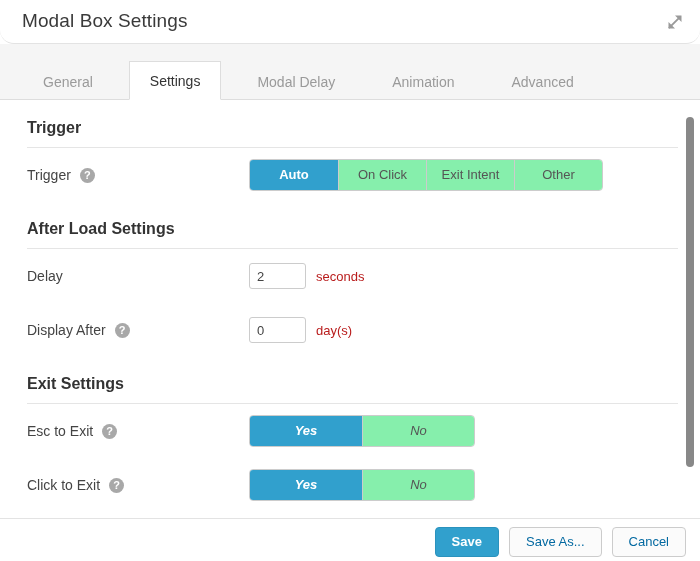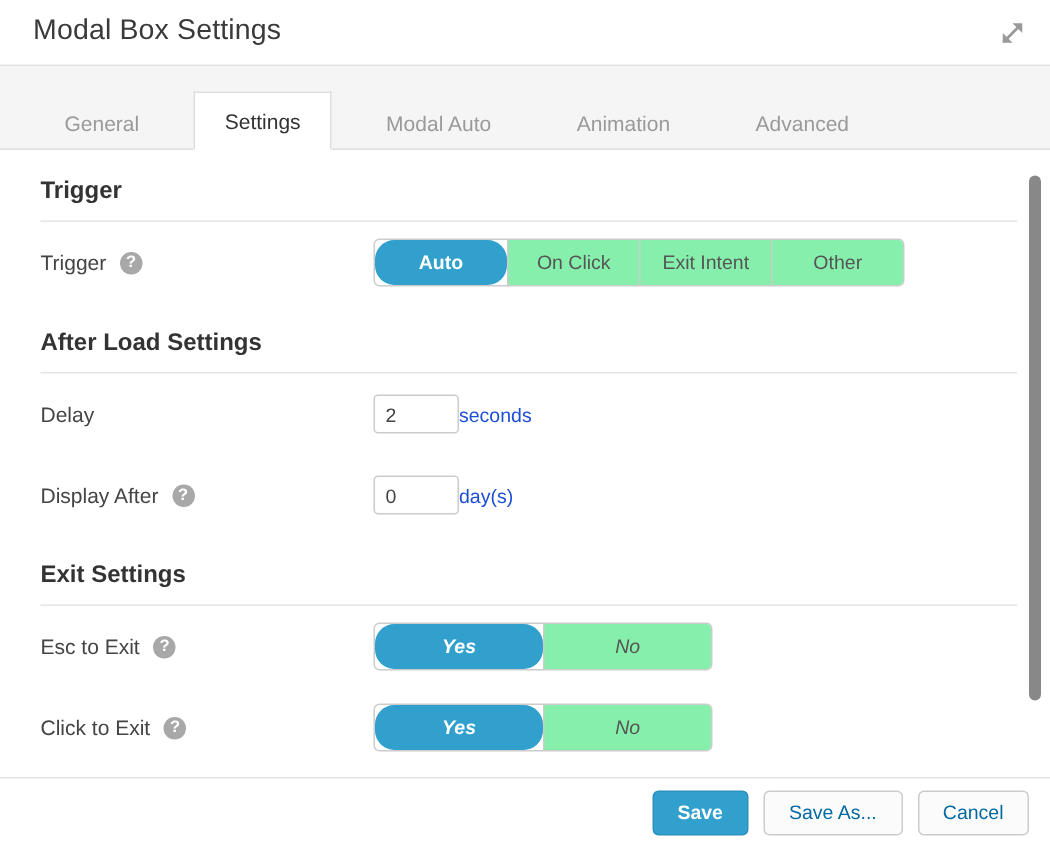--- a/index.html
+++ b/index.html
@@ -25,20 +25,21 @@
     overflow: hidden;
   }
 
   
   .titlebar {
     position: relative;
     height: 44px;
     background: #ffffff;
     border-bottom: 1px solid #e3e3e3;
     box-sizing: border-box;
+    border-radius: 14px;
   }
   .title-text {
     position: absolute;
     left: 22px;
     top: 10px;
     font-size: 19px;
     color: #3a3a3a;
     font-weight: normal;
     letter-spacing: .1px;
   }
@@ -178,21 +179,20 @@
     border-left: 1px solid #cccccc;
     cursor: pointer;
     white-space: nowrap;
   }
   .bg-btn:first-child { border-left: none; }
   .bg-btn.sel {
     background: #31a0cd;
     color: #ffffff;
     font-weight: bold;
     border-left-color: #31a0cd;
-    border-radius: 13px;
   }
 
   .trigger-group .bg-btn { width: 88px; }
   .yesno-group .bg-btn { width: 112px; font-style: italic; }
 
   
   .num-input {
     width: 57px;
     height: 26px;
     border: 1px solid #cccccc;
@@ -200,21 +200,22 @@
     font-size: 13px;
     color: #444;
     padding: 0 7px;
     box-sizing: border-box;
     font-family: "Liberation Sans", sans-serif;
     background: #fff;
     outline: none;
   }
   .unit {
     font-size: 13px;
-    color: #1d4ed8;
+    color: #b91c1c;
+    margin-left: 10px;
   }
 
   
   .scrollbar-track {
     position: absolute;
     right: 6px;
     top: 4px;
     bottom: 4px;
     width: 8px;
   }
@@ -282,21 +283,21 @@
         <polygon points="19.5,6.5 19.5,13 13,6.5" fill="#9a9a9a"></polygon>
         <polygon points="6.5,19.5 6.5,13 13,19.5" fill="#9a9a9a"></polygon>
       </svg>
     </div>
   </div>
 
   <div class="tabbar">
     <div class="tabs" id="tabs-host">
         <div class="tab">General</div>
         <div class="tab active">Settings</div>
-        <div class="tab">Modal Auto</div>
+        <div class="tab">Modal Delay</div>
         <div class="tab">Animation</div>
         <div class="tab">Advanced</div>
       </div>
   </div>
 
   <div class="content">
     <div class="inner" id="sections-host">
         <div class="section-title">Trigger</div>
         <div class="section-rule"></div>
         <div class="row">

